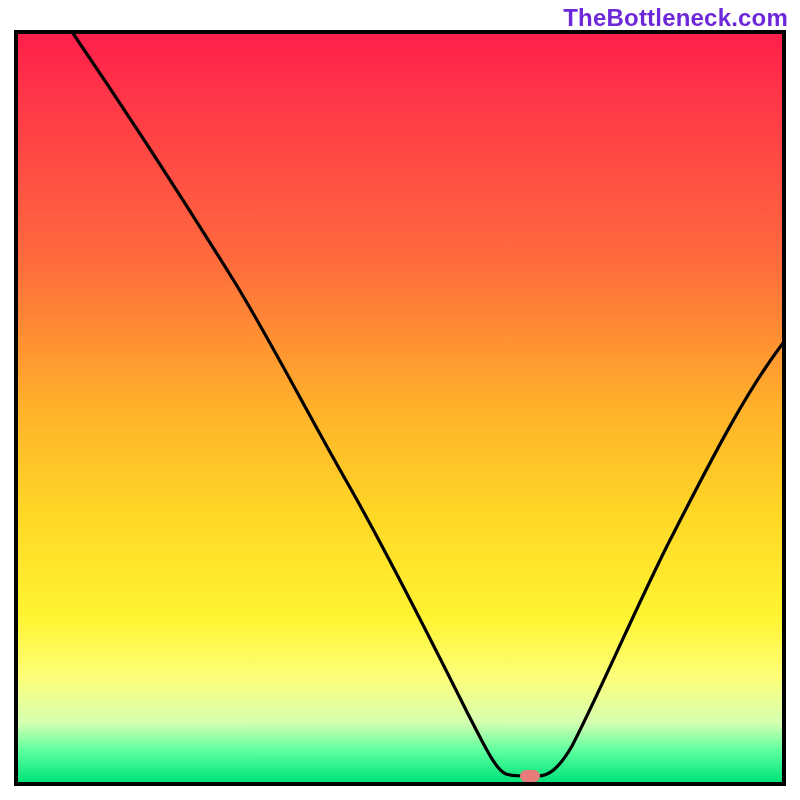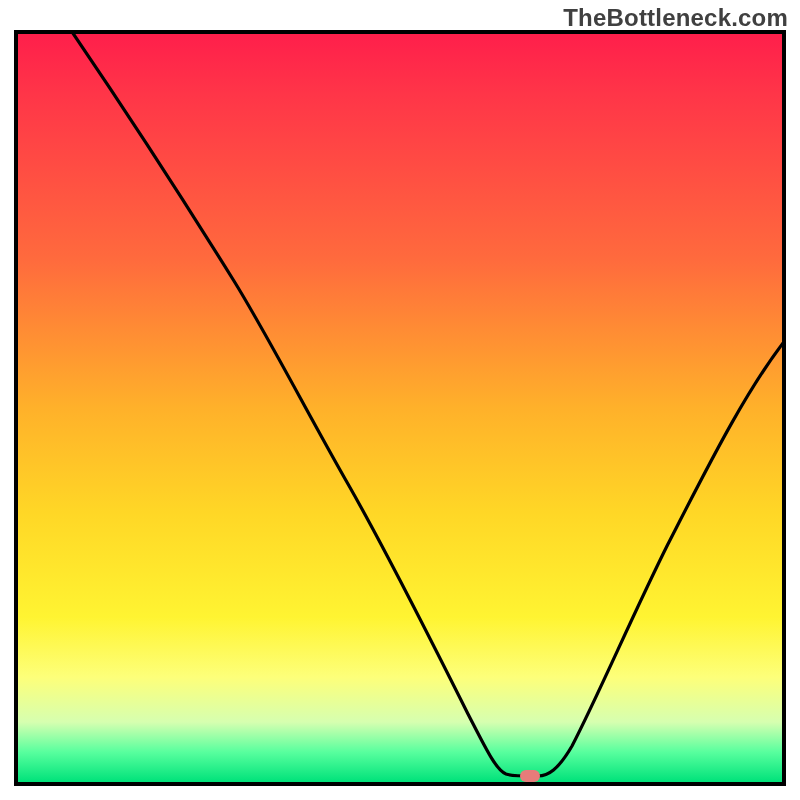--- a/index.html
+++ b/index.html
@@ -14,21 +14,21 @@
     position: relative;
     width: 800px;
     height: 800px;
   }
   .watermark {
     position: absolute;
     top: 4px;
     right: 12px;
     font-size: 24px;
     font-weight: 600;
-    color: #404040;
+    color: #6d28d9;
     letter-spacing: 0.2px;
     z-index: 20;
   }
   .plot-frame {
     position: absolute;
     left: 14px;
     top: 30px;
     width: 772px;
     height: 756px;
     border: 4px solid #000;

